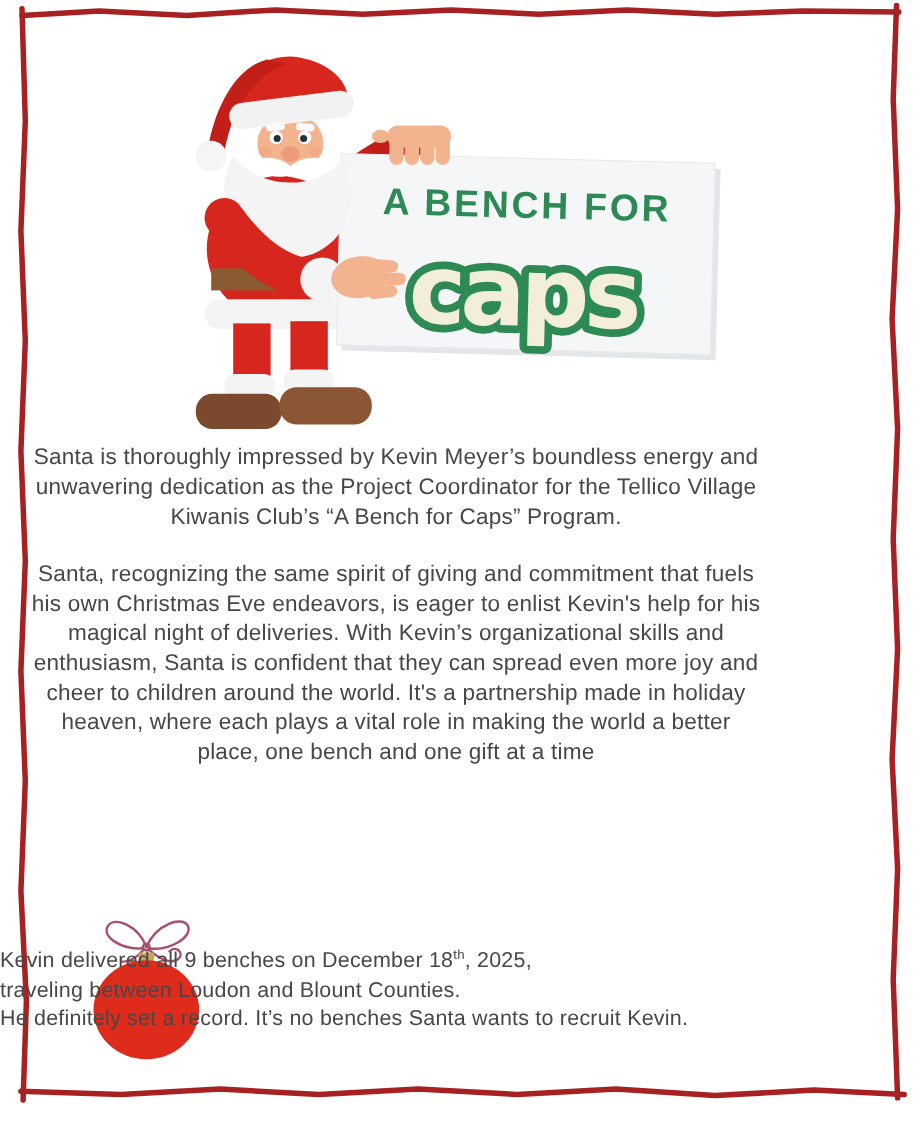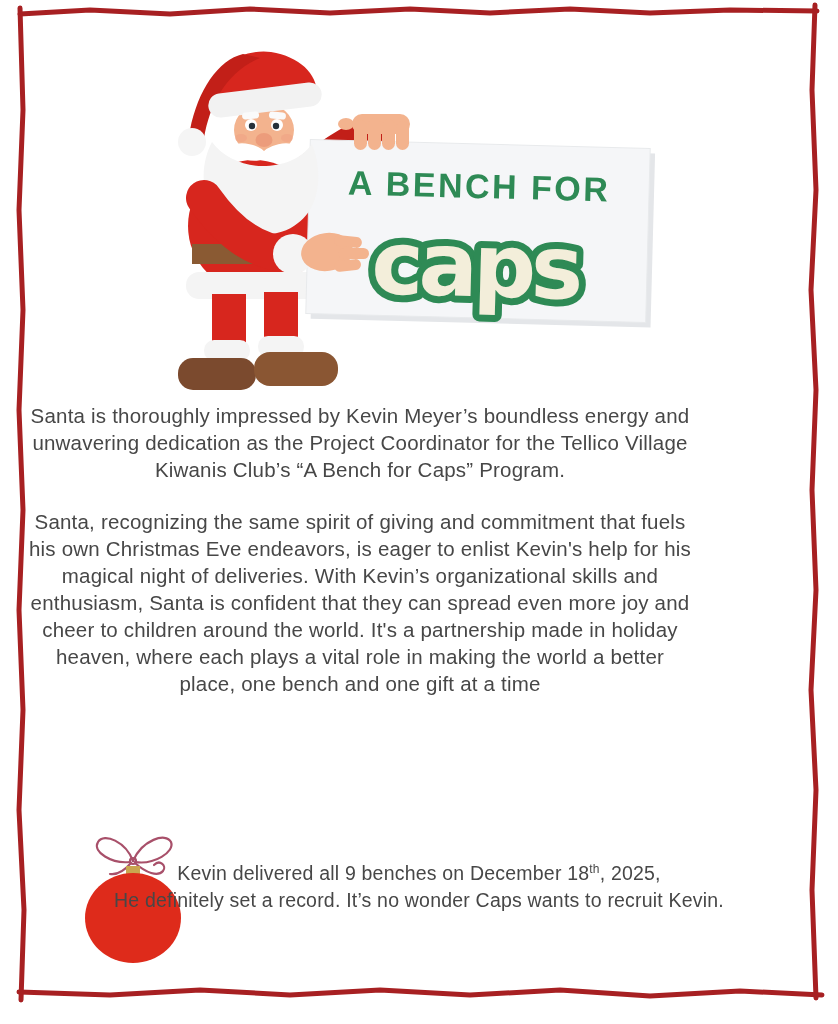--- a/index.html
+++ b/index.html
@@ -7,21 +7,21 @@
     position:relative; width:838px; height:1024px; background:#ffffff;
     font-family:"Liberation Sans", sans-serif; color:#474747; overflow:hidden;
   }
   .border-svg { position:absolute; left:0; top:0; }
   .hero { position:absolute; left:150px; top:46px; width:520px; height:352px; }
   .copy { position:absolute; top:402px; left:0; width:720px; text-align:center; }
   .copy p {
     margin:0 auto 25px auto; max-width:664px;
     font-size:20.5px; line-height:27px; letter-spacing:0.2px;
   }
-  .footer { position:absolute; top:860px; left:0; width:838px; text-align:center; }
+  .footer { position:absolute; top:860px; left:0; width:838px; text-align:left; }
   .footer .fline { font-size:19.5px; line-height:26.5px; letter-spacing:0.2px; }
   .footer sup { font-size:12px; vertical-align:super; line-height:0; }
   .ornament { position:absolute; left:74px; top:824px; width:120px; height:140px; }
 </style>
 </head>
 <body>
 
 <div class="page">
 
   <svg class="border-svg" width="838" height="1024" viewBox="0 0 838 1024">
@@ -110,16 +110,17 @@
       <path d="M57,39 C50,47 42,51 36,50"></path>
       <path d="M61,39 C72,49 84,53 89,47 C93,42 86,35 80,41"></path>
       <circle cx="59" cy="37" r="3"></circle>
     </g>
     <rect x="52" y="42" width="14" height="14" fill="#C9A64F"></rect>
     <ellipse cx="59" cy="94" rx="48" ry="45" fill="#DE2B1B"></ellipse>
   </svg>
 
   <div class="footer">
     <div class="fline"><span>Kevin delivered all 9 benches on December 18</span><sup>th</sup><span>, 2025,</span></div>
-    <div class="fline">He definitely set a record. It’s no wonder Caps wants to recruit Kevin.</div>
+    <div class="fline">traveling between Loudon and Blount Counties.</div>
+    <div class="fline">He definitely set a record. It’s no benches Santa wants to recruit Kevin.</div>
   </div>
 
 </div>
 
 </body></html>

